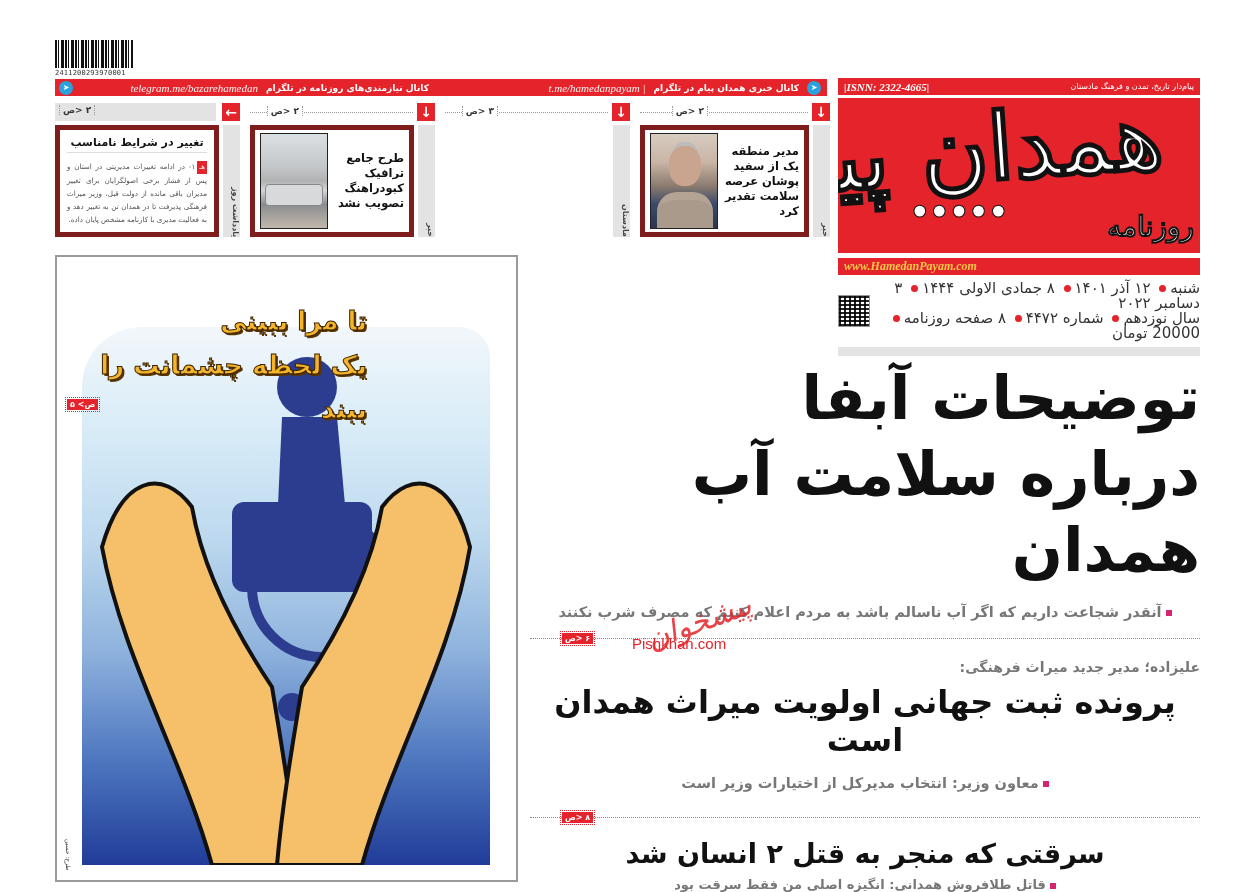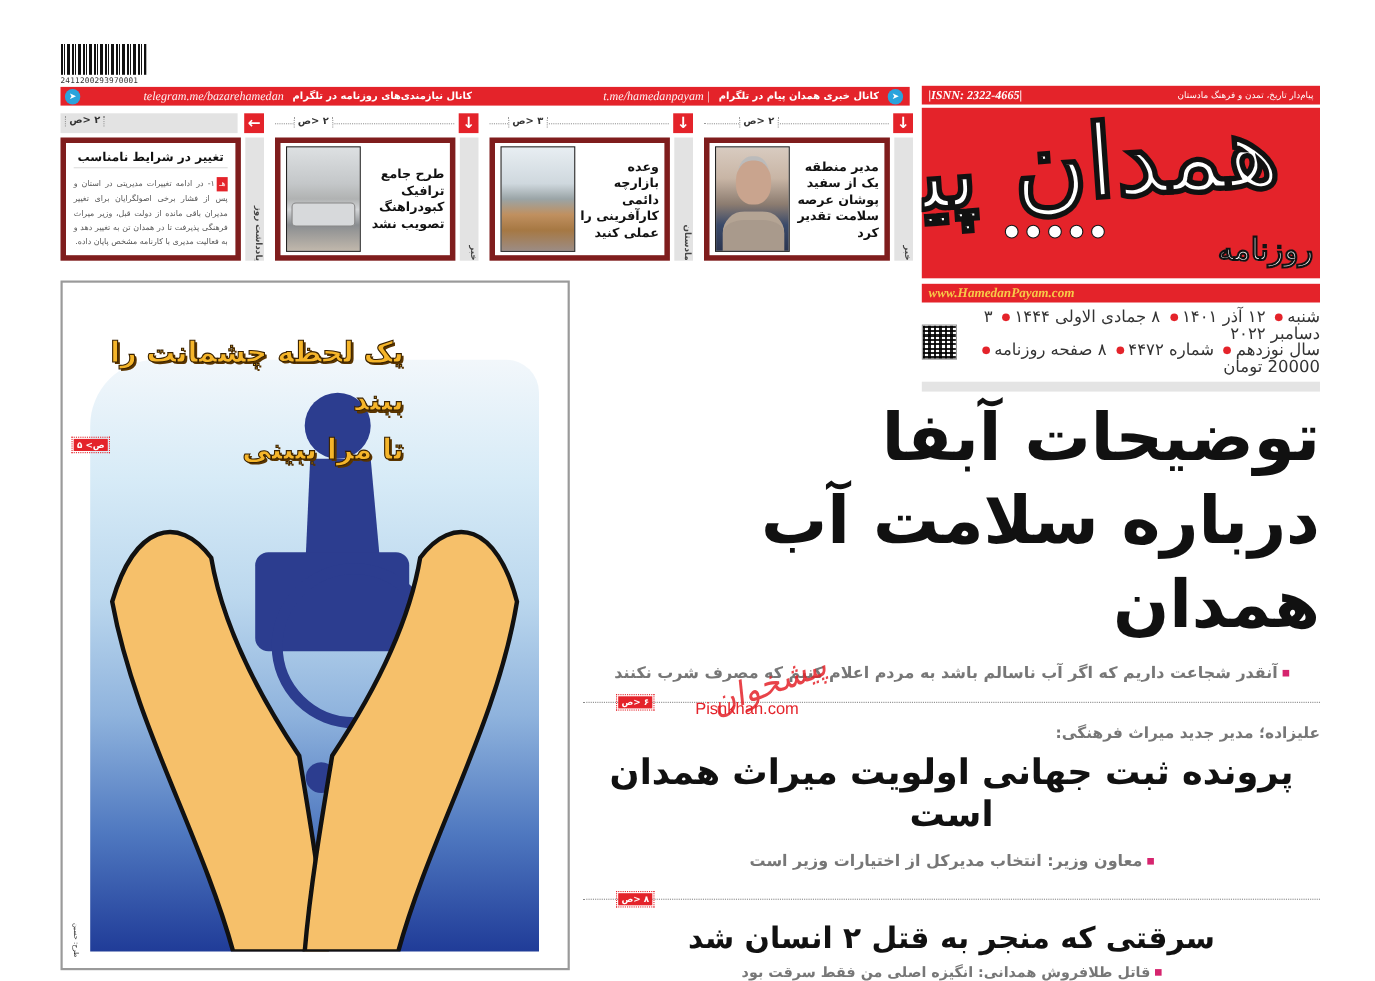--- a/index.html
+++ b/index.html
@@ -129,24 +129,20 @@
 
 <div class="abs teaser" style="left:445px; width:185px;">
   <div class="head">
     <span class="arrow-box">↓</span>
     <div class="page-ref-line">
         <span class="page-ref" style="right:110px">۳ &lt;ص</span>
       </div>
   </div>
   <div class="body">
     <div class="side-tab">مادستان</div>
-    <div class="card">
-      <div class="title">وعده بازارچه دائمی کارآفرینی را عملی کنید</div>
-      <div class="photo photo-shop"></div>
-    </div>
   </div>
 </div>
 
 <div class="abs teaser" style="left:250px; width:185px;">
   <div class="head">
     <span class="arrow-box">↓</span>
     <div class="page-ref-line">
         <span class="page-ref" style="right:110px">۲ &lt;ص</span>
       </div>
   </div>
@@ -213,22 +209,22 @@
       <circle cx="225" cy="60" r="30" fill="#2c3d8f"></circle>
       <path d="M200 90 h55 l10 110 h-70 z" fill="#2c3d8f"></path>
       <rect x="150" y="175" width="140" height="90" rx="12" fill="#2c3d8f"></rect>
       <circle cx="240" cy="260" r="70" fill="none" stroke="#2c3d8f" stroke-width="10"></circle>
       <circle cx="210" cy="380" r="14" fill="#2c3d8f"></circle>
       <path d="M20 220 C40 150 80 140 110 180 C120 240 150 300 190 360 C200 420 210 480 215 538 L130 538 C100 430 40 330 20 220 Z" fill="#f6c06a" stroke="#111" stroke-width="4"></path>
       <path d="M388 220 C370 150 330 140 300 180 C290 240 260 300 220 360 C210 420 200 480 195 538 L280 538 C310 430 370 330 388 220 Z" fill="#f6c06a" stroke="#111" stroke-width="4"></path>
     </svg>
   </div>
   <div class="headline">
+    <div>تا مرا ببینی</div>
     <div>یک لحظه چشمانت را ببند</div>
-    <div>تا مرا ببینی</div>
   </div>
   <div class="pref"><span class="pref-badge">۵ &lt;ص</span></div>
   <div class="credit">طرح: حسین</div>
 </div>
 
 <div class="abs main-col">
   <div class="lead-title">
     <div>توضیحات آبفا</div>
     <div>درباره سلامت آب همدان</div>
   </div>

